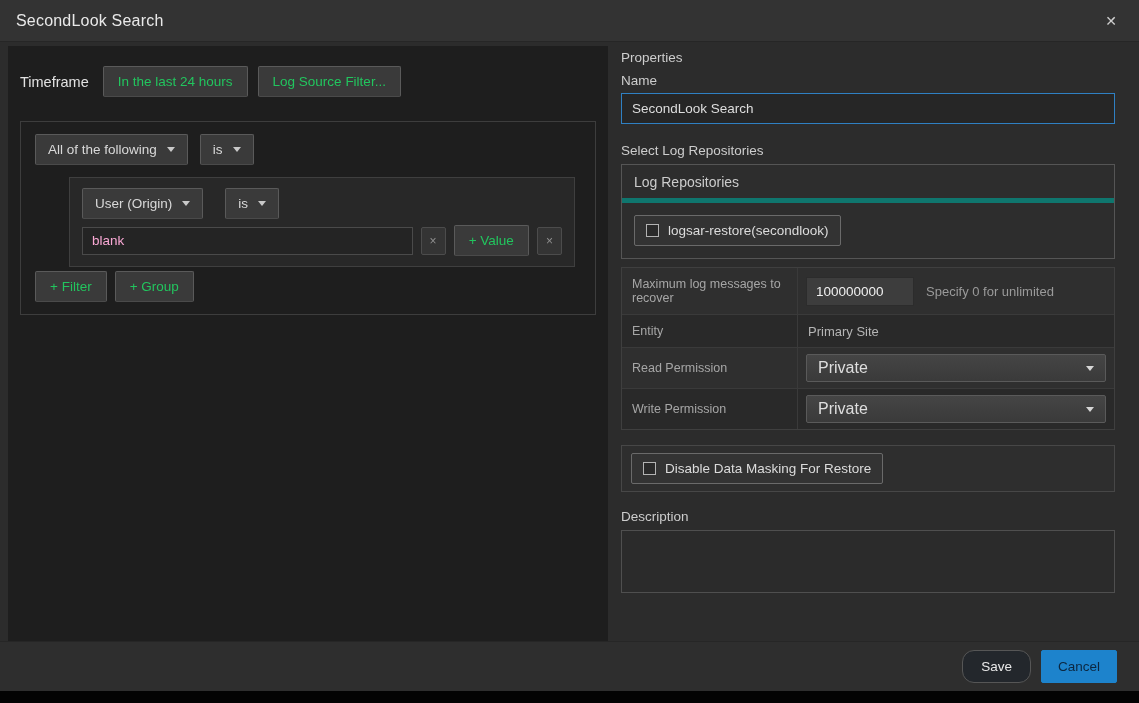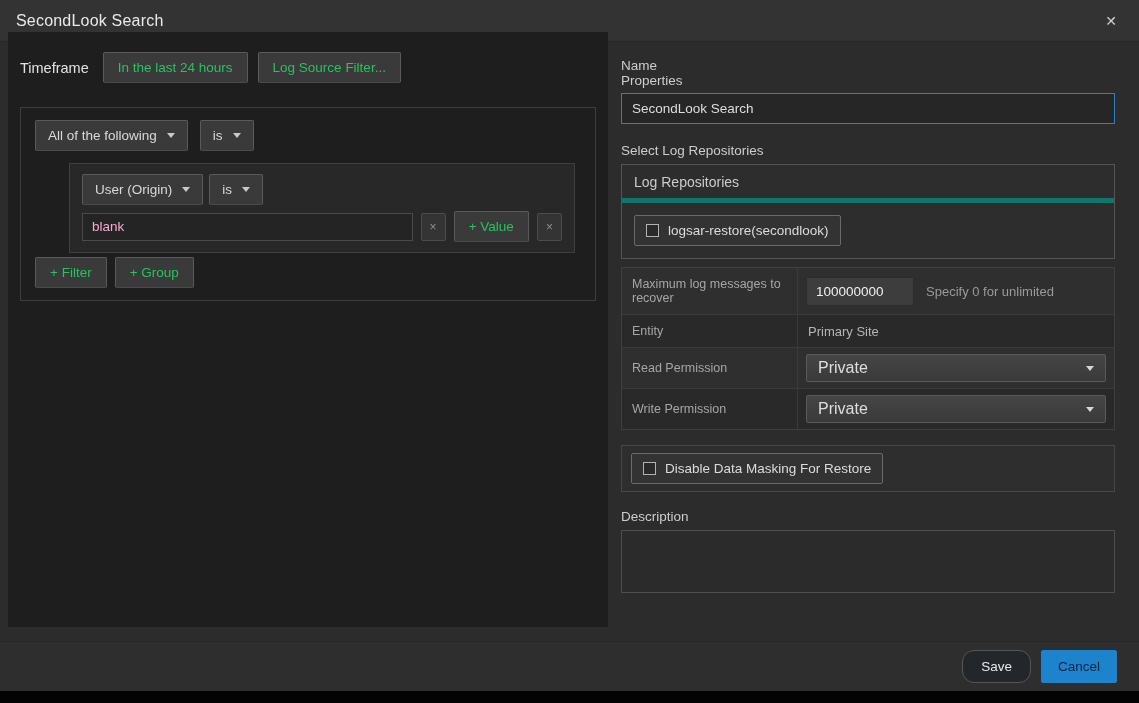--- a/index.html
+++ b/index.html
@@ -19,21 +19,21 @@
     border-bottom:1px solid #262626;
   }
   .titlebar .title { font-size:16px; color:#e9e9e9; letter-spacing:.2px; }
   .close-btn {
     background:none; border:none; color:#cfcfcf; font-size:14px;
     cursor:pointer; padding:4px 6px; line-height:1;
   }
 
   
   .left-panel {
-    position:absolute; left:8px; top:32px; width:600px; height:595px;
+    position:absolute; left:8px; top:46px; width:600px; height:595px;
     background:#1e1e1e; padding:20px 12px;
   }
   .timeframe-row { display:flex; align-items:center; gap:10px; }
   .tf-label { font-size:14.5px; color:#e2e2e2; margin-right:4px; }
 
   .btn {
     background:#3a3a3a; border:1px solid #5a5a5a; border-bottom-color:#4a4a4a;
     color:#22c55e; font-size:13.5px; padding:7px 14px; border-radius:2px;
     cursor:pointer; font-family:inherit; white-space:nowrap;
   }
@@ -58,21 +58,21 @@
   .filter-outer {
     margin-top:24px; border:1px solid #3d3d3d; padding:12px 14px;
     width:576px; min-height:178px;
   }
   .group-row { display:flex; align-items:center; gap:12px; }
 
   .filter-inner {
     margin:12px 0 0 34px; border:1px solid #3f3f3f; background:#282828;
     padding:10px 12px; width:506px;
   }
-  .rule-row { display:flex; align-items:center; gap:6px; }
+  .rule-row { display:flex; align-items:center; gap:22px; }
   .value-row { display:flex; align-items:center; gap:8px; margin-top:6px; }
   .value-input {
     width:342px; height:28px; background:#242424; border:1px solid #4a4a4a;
     color:#f9a8d4; font-size:13.5px; padding:0 9px; font-family:inherit;
   }
   .add-row { display:flex; gap:8px; margin-top:4px; }
 
   
   .right-panel { position:absolute; left:621px; top:50px; width:494px; }
   .section-label { font-size:13.5px; color:#cdcdcd; }
@@ -226,23 +226,23 @@
       <div class="add-row">
         <button class="btn">+ Filter</button>
         <button class="btn">+ Group</button>
       </div>
 
     </div>
   </div>
 
   <div class="right-panel">
 
+    <div class="section-label">Properties</div>
+
     <div class="section-label mt-8">Name</div>
-
-    <div class="section-label">Properties</div>
     <input class="name-input" value="SecondLook Search" style="">
 
     <div class="section-label mt-19">Select Log Repositories</div>
 
     <div class="repo-box">
       <div class="repo-box-header">Log Repositories</div>
       <div class="repo-box-body">
         <div class="check-item">
           <span class="checkbox"></span>
           <span>logsar-restore(secondlook)</span>

